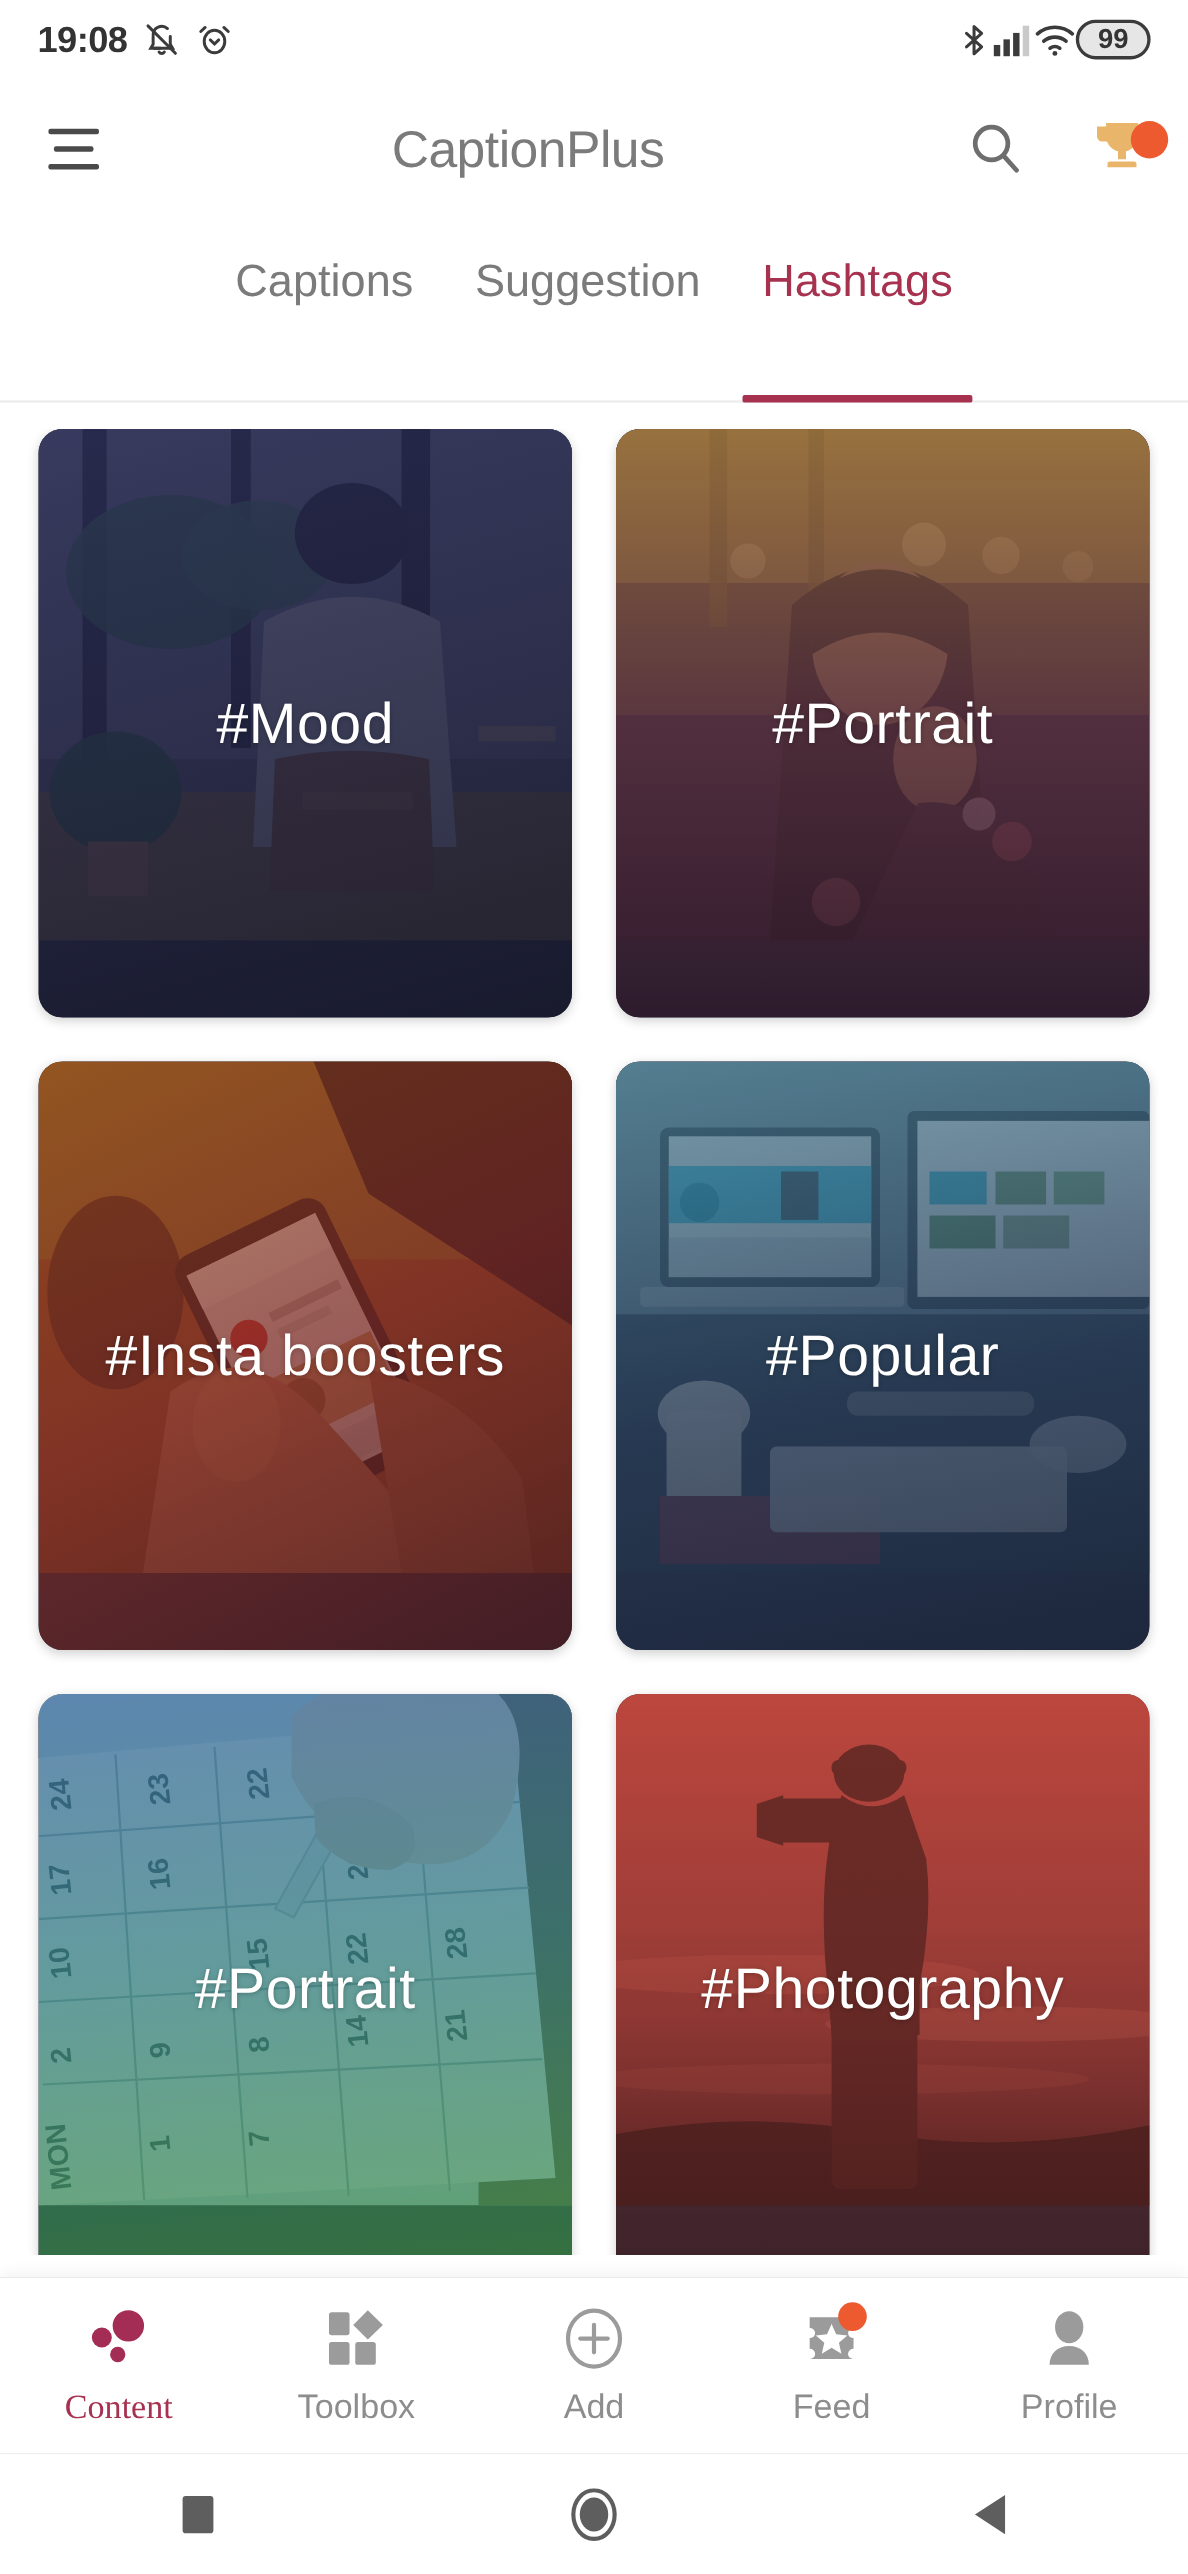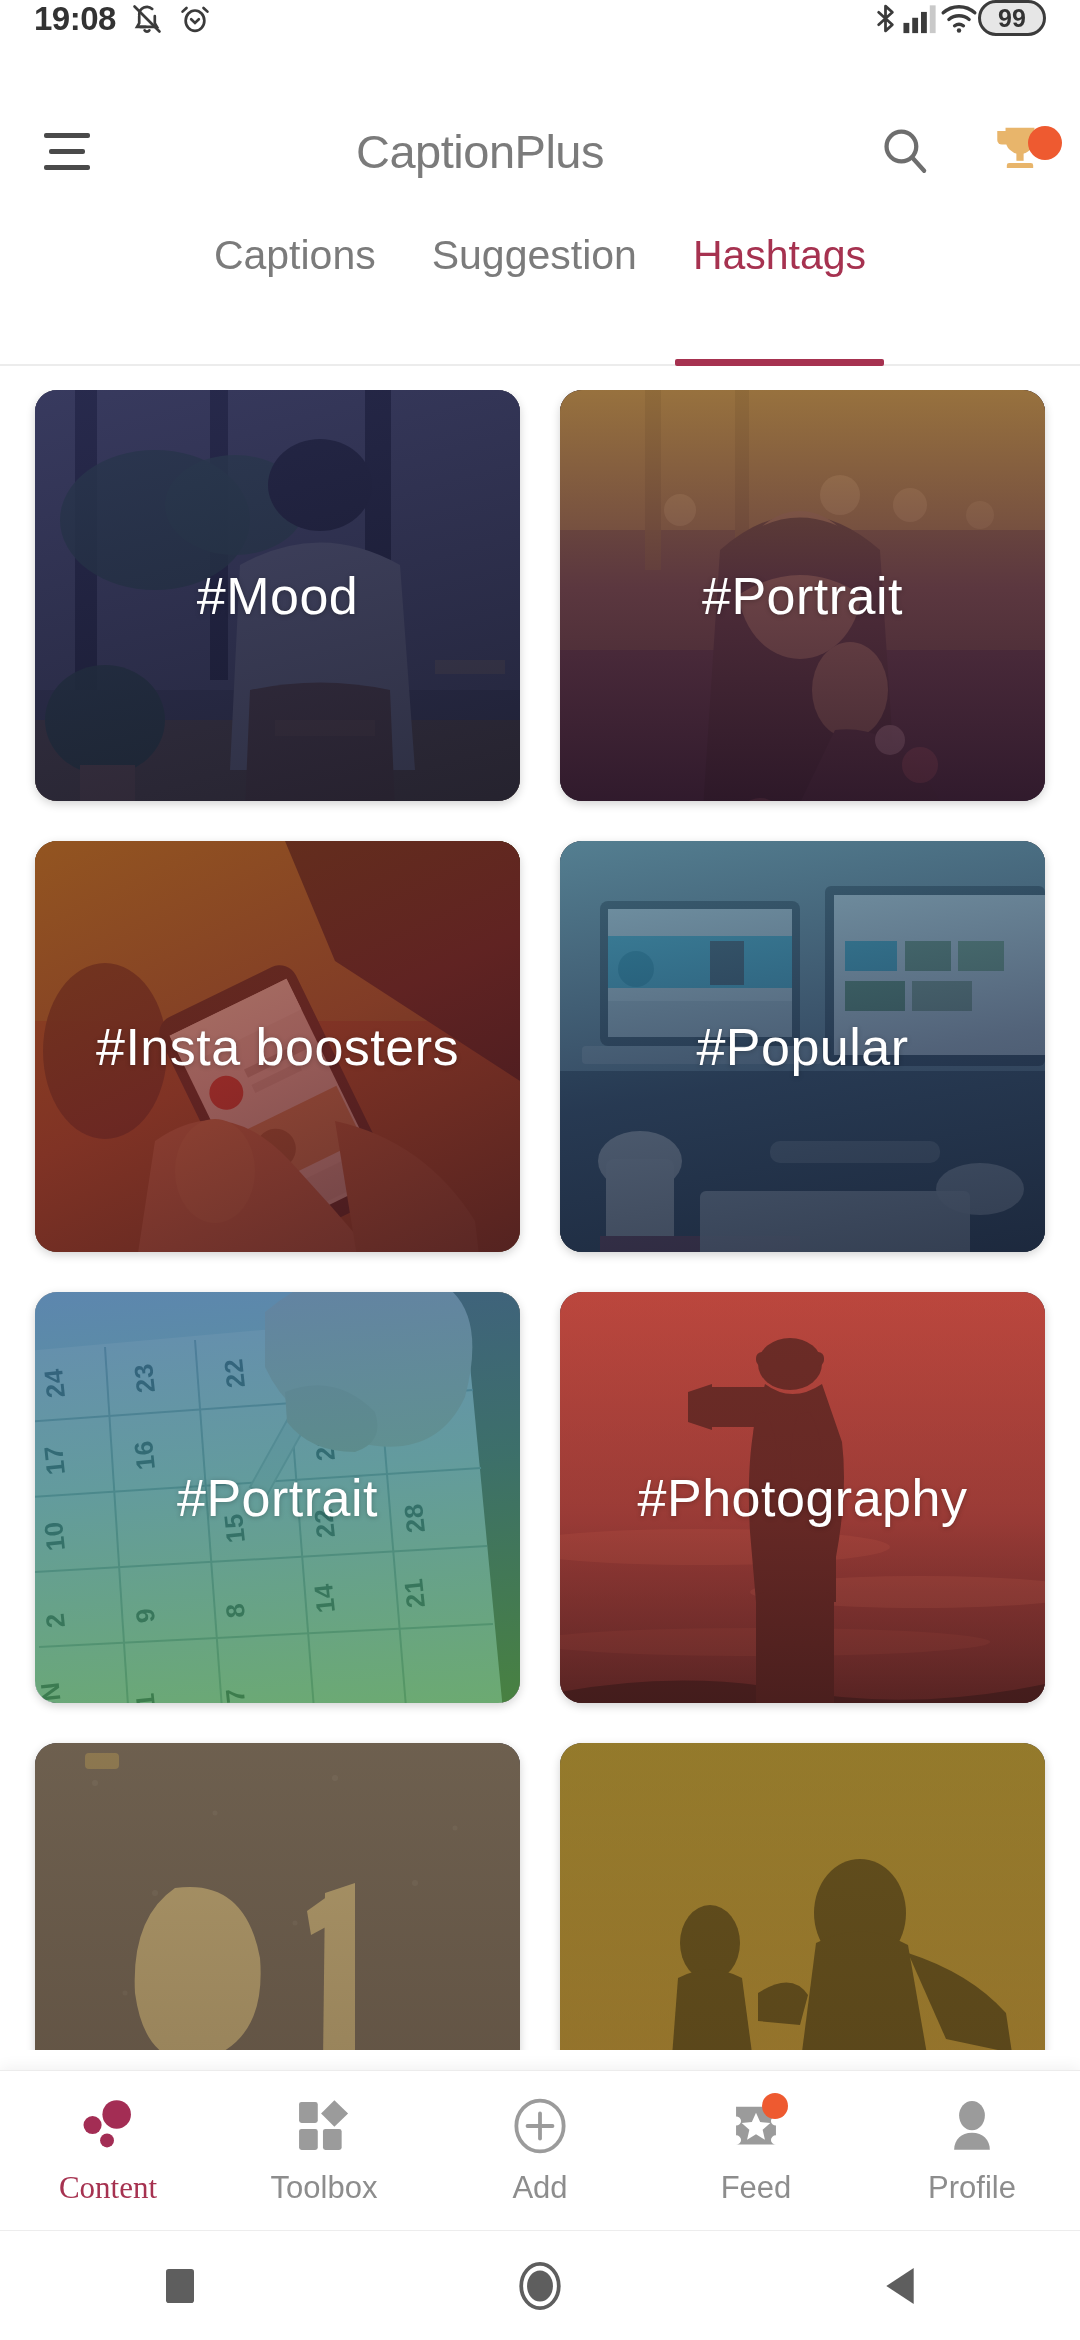--- a/index.html
+++ b/index.html
@@ -7,37 +7,37 @@
     width:1080px; height:2340px;
     background:#ffffff;
     font-family:"Liberation Sans", sans-serif;
     overflow:hidden;
   }
   #screen { position:relative; width:1080px; height:2340px; background:#fff; }
 
   
   .statusbar {
     position:absolute; top:0; left:0; width:1080px; height:72px;
-    display:flex; align-items:flex-start; justify-content:space-between;
+    display:flex; align-items:center; justify-content:space-between;
     padding:0 34px; background:#fff;
   }
   .sb-left { display:flex; align-items:center; gap:14px; }
   .sb-clock { font-size:33px; font-weight:bold; color:#333; letter-spacing:-0.5px; }
   .sb-right { display:flex; align-items:center; }
   .sb-ico { display:block; }
   .battery {
     display:flex; align-items:center; justify-content:center;
     width:68px; height:36px; border:3.5px solid #3b3b3b; border-radius:18px;
     background:#e6e6e6;
   }
   .battery span { font-size:25px; font-weight:bold; color:#333; line-height:1; }
 
   
   .appbar {
-    position:absolute; top:88px; left:0; width:1080px; height:126px;
+    position:absolute; top:72px; left:0; width:1080px; height:126px;
     display:flex; align-items:center; background:#fff;
   }
   .hamburger {
     width:120px; display:flex; flex-direction:column; align-items:center;
     gap:11px; padding-left:14px;
   }
   .hamburger i { display:block; height:5px; background:#4a4a4a; border-radius:2px; }
   .hamburger i:nth-child(1) { width:46px; }
   .hamburger i:nth-child(2) { width:36px; }
   .hamburger i:nth-child(3) { width:46px; }
@@ -69,21 +69,21 @@
     background:#a63250; border-radius:2px;
   }
 
   
   .grid {
     position:absolute; top:390px; left:0; width:1080px; height:1660px;
     overflow:hidden;
   }
   .row { display:flex; gap:40px; padding:0 35px; margin-bottom:40px; }
   .card {
-    position:relative; width:485px; height:411px; border-radius:22px;
+    position:relative; width:485px; height:535px; border-radius:22px;
     overflow:hidden; background:#2b2b3c;
     box-shadow:0 3px 10px rgba(0,0,0,0.18);
     display:flex; align-items:center; justify-content:center;
   }
   .card .art { position:absolute; inset:0; }
   .card .tint { position:absolute; inset:0; }
   .card .label {
     position:relative; z-index:5; color:#fff; font-size:52px;
     font-weight:normal; letter-spacing:0.5px; white-space:nowrap;
     text-shadow:0 1px 5px rgba(0,0,0,0.25);

